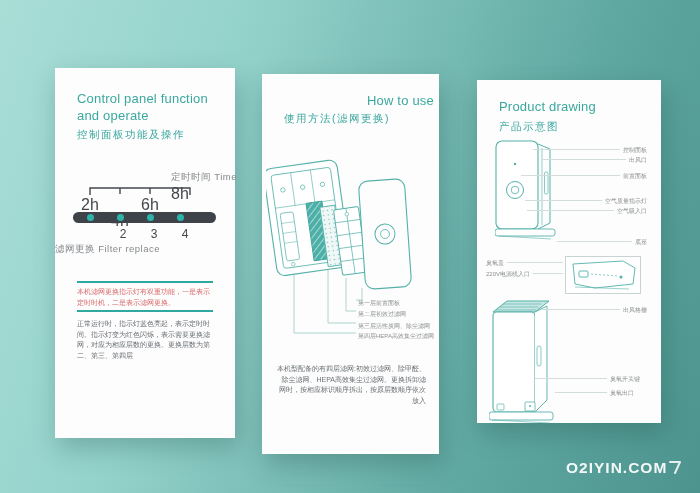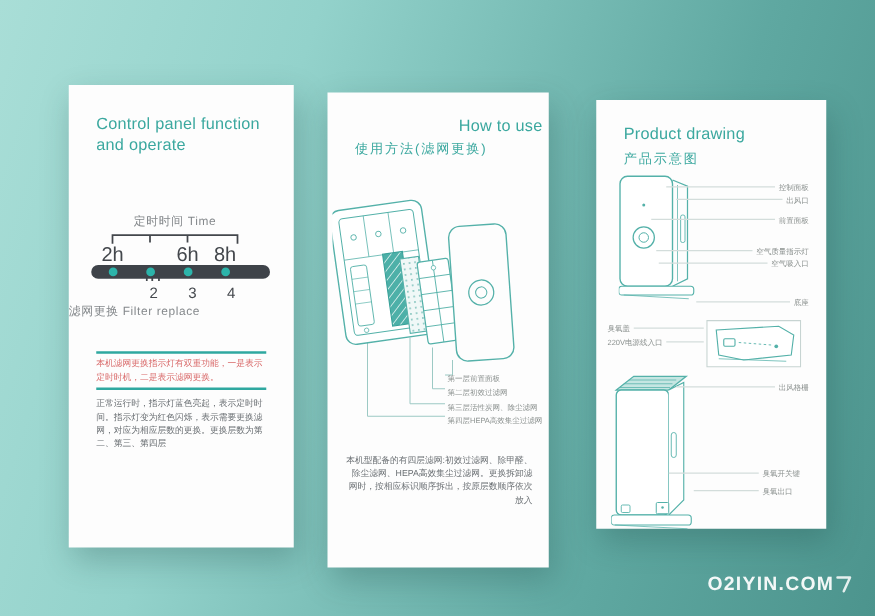--- a/index.html
+++ b/index.html
@@ -38,31 +38,32 @@
     position:absolute;left:566px;top:459px;color:rgba(255,255,255,.93);
     font-size:15.5px;font-weight:700;letter-spacing:1px;
   }
   .wm-logo{position:absolute;left:668px;top:458px;}
 </style>
 </head>
 <body>
 
 <div class="card" id="card-control">
   <div class="title-en" style="top:22px">Control panel function and operate</div>
-
-  <div class="small-gray" style="left:0;top:103px;width:170px;text-align:center">定时时间 Time</div>
+  <div class="title-zh" style="top:60px">控制面板功能及操作</div>
+
+  <div class="small-gray" style="left:12px;top:103px;width:170px;text-align:right">定时时间 Time</div>
 
   <svg width="110" height="9" style="left:28px;top:119px" viewBox="0 0 110 9">
     <path d="M7,8 V1 H107 V8 M37,1 V7 M67,1 V7" fill="none" stroke="#43474C" stroke-width="1.4"></path>
   </svg>
 
   <span class="hour" style="left:35px;top:128px">2h</span>
   <span class="hour" style="left:65px;top:144px">4h</span>
   <span class="hour" style="left:95px;top:128px">6h</span>
-  <span class="hour" style="left:125px;top:128px">8h</span>
+  <span class="hour" style="left:125px;top:117px">8h</span>
 
   <div class="timer-bar"></div>
   <div class="dot" style="left:31.5px"></div>
   <div class="dot" style="left:61.5px"></div>
   <div class="dot" style="left:91.5px"></div>
   <div class="dot" style="left:121.5px"></div>
 
   <span class="num" style="left:68px;top:159px">2</span>
   <span class="num" style="left:99px;top:159px">3</span>
   <span class="num" style="left:130px;top:159px">4</span>

